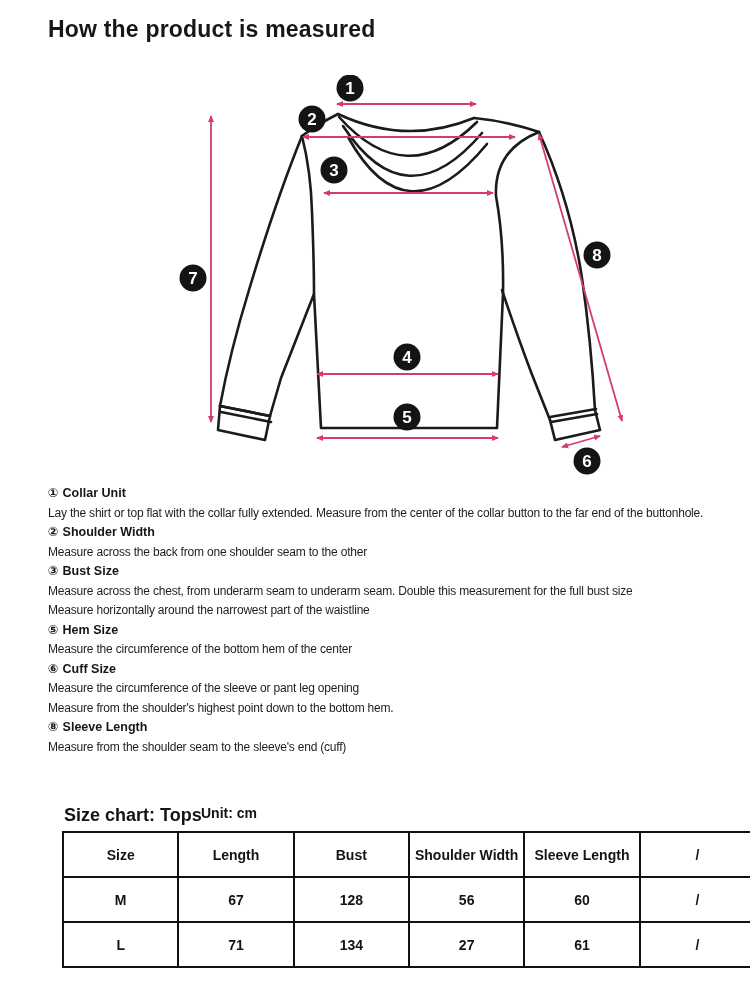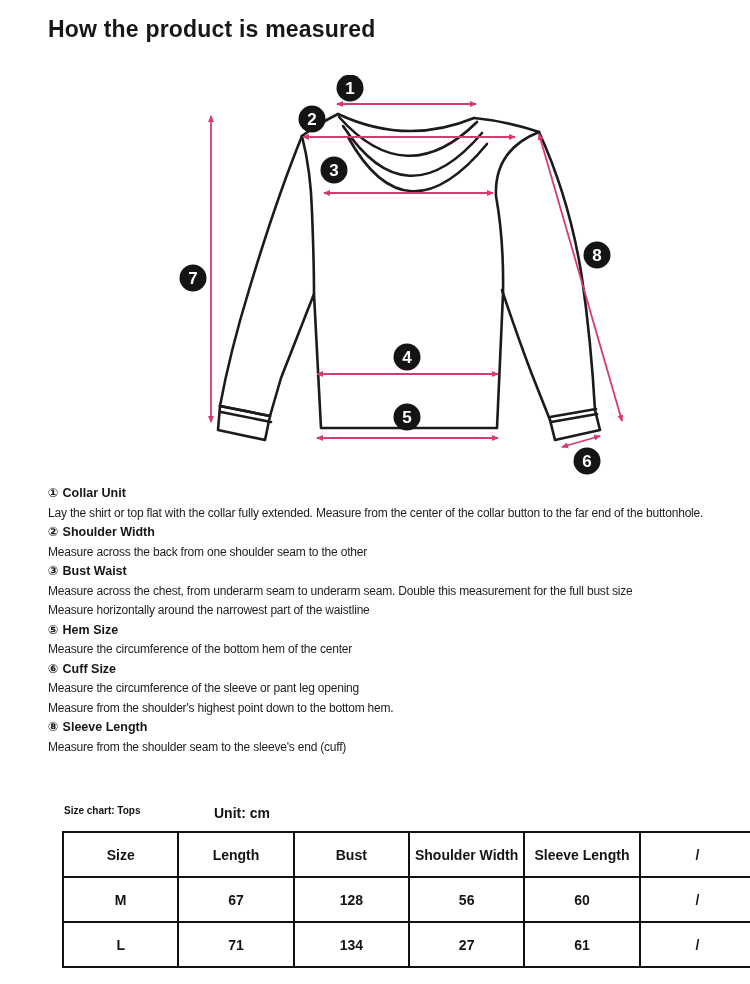--- a/index.html
+++ b/index.html
@@ -9,22 +9,22 @@
   }
   .page-title{
     position:absolute;left:14px;top:16px;font-size:23px;font-weight:700;color:#171717;
     letter-spacing:.2px;
   }
   .diagram{position:absolute;left:0;top:75px;width:750px;height:410px;}
   .m-list{position:absolute;left:14px;top:484px;width:736px;}
   .m-label{font-size:12.5px;font-weight:700;line-height:19.5px;white-space:nowrap;color:#161616;}
   .m-label .mname{margin-left:4px;}
   .m-desc{font-size:12px;line-height:19.5px;white-space:nowrap;letter-spacing:-0.2px;color:#1d1d1d;}
-  .chart-caption-title{position:absolute;left:30px;top:805px;font-size:10px;font-weight:700;color:#141414;}
-  .chart-caption-unit{position:absolute;left:180px;top:805px;font-size:14px;font-weight:700;color:#141414;}
+  .chart-caption-title{position:absolute;left:30px;top:805px;font-size:18px;font-weight:700;color:#141414;}
+  .chart-caption-unit{position:absolute;left:167px;top:805px;font-size:14px;font-weight:700;color:#141414;}
   .size-table-wrap{position:absolute;left:28px;top:831px;width:694px;}
   table.size-table{border-collapse:collapse;width:100%;table-layout:fixed;}
   table.size-table td,table.size-table th{
     border:2px solid #111;height:43px;text-align:center;vertical-align:middle;
     font-size:14px;font-weight:700;color:#141414;padding:0;
   }
   .badge-num{font-weight:700;font-size:17px;fill:#ffffff;}
 </style>
 </head>
 <body>
@@ -118,21 +118,21 @@
   <div class="m-list">
     <div class="m-item">
       <div class="m-label"><span>①</span><span class="mname">Collar Unit</span></div>
       <div class="m-desc">Lay the shirt or top flat with the collar fully extended. Measure from the center of the collar button to the far end of the buttonhole.</div>
     </div>
     <div class="m-item">
       <div class="m-label"><span>②</span><span class="mname">Shoulder Width</span></div>
       <div class="m-desc">Measure across the back from one shoulder seam to the other</div>
     </div>
     <div class="m-item">
-      <div class="m-label"><span>③</span><span class="mname">Bust Waist</span></div>
+      <div class="m-label"><span>③</span><span class="mname">Bust Size</span></div>
       <div class="m-desc">Measure across the chest, from underarm seam to underarm seam. Double this measurement for the full bust size</div>
     </div>
     <div class="m-item">
       <div class="m-desc">Measure horizontally around the narrowest part of the waistline</div>
     </div>
     <div class="m-item">
       <div class="m-label"><span>⑤</span><span class="mname">Hem Size</span></div>
       <div class="m-desc">Measure the circumference of the bottom hem of the center</div>
     </div>
     <div class="m-item">

